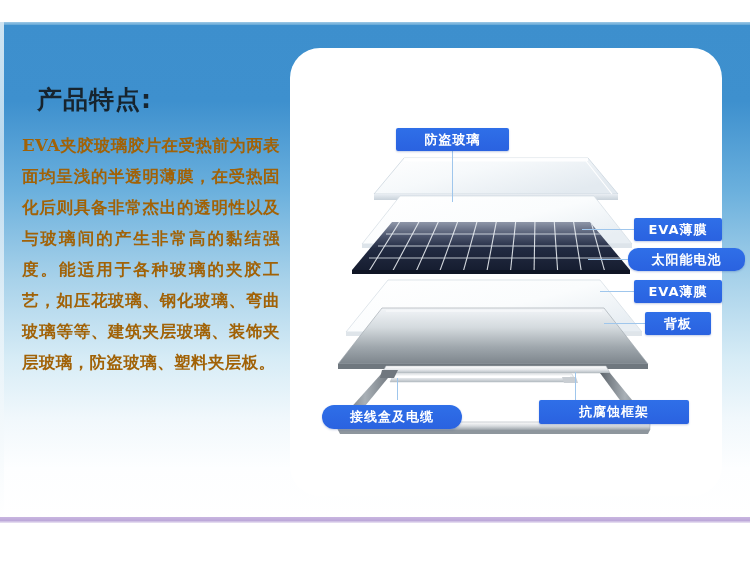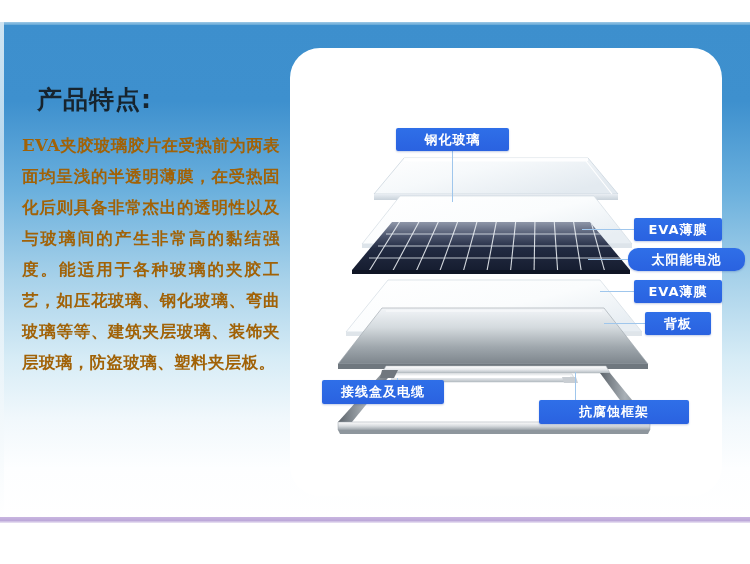--- a/index.html
+++ b/index.html
@@ -67,21 +67,21 @@
     font-size:13px;font-weight:bold;letter-spacing:1px;
     display:flex;align-items:center;justify-content:center;
     border-radius:2px;white-space:nowrap;
     box-shadow:0 1px 2px rgba(20,60,150,.25);
   }
   .lbl-glass{left:396px;top:128px;width:113px;height:23px;}
   .lbl-eva1 {left:634px;top:218px;width:88px;height:23px;}
   .lbl-cell {left:628px;top:248px;width:117px;height:23px;border-radius:10px;}
   .lbl-eva2 {left:634px;top:280px;width:88px;height:23px;}
   .lbl-back {left:645px;top:312px;width:66px;height:23px;}
-  .lbl-jbox {left:322px;top:380px;width:122px;height:24px;}
+  .lbl-jbox {left:322px;top:405px;width:140px;height:24px;border-radius:12px;}
   .lbl-frame{left:500px;top:400px;width:150px;height:24px;margin-left:39px;}
 
   .leader{position:absolute;background:#9fc6ec;}
 </style>
 </head>
 <body>
 
 <div id="stage">
 
   <div class="band"></div>
@@ -215,21 +215,21 @@
   </svg>
 
   <div class="leader" style="left:452px;top:151px;width:1px;height:51px;"></div>
   <div class="leader" style="left:582px;top:229px;width:52px;height:1px;"></div>
   <div class="leader" style="left:588px;top:259px;width:40px;height:1px;"></div>
   <div class="leader" style="left:600px;top:291px;width:34px;height:1px;"></div>
   <div class="leader" style="left:604px;top:323px;width:41px;height:1px;"></div>
   <div class="leader" style="left:397px;top:378px;width:1px;height:22px;"></div>
   <div class="leader" style="left:575px;top:372px;width:1px;height:28px;"></div>
 
-  <div class="lbl lbl-glass">钢化玻璃</div>
+  <div class="lbl lbl-glass">防盗玻璃</div>
   <div class="lbl lbl-eva1">EVA薄膜</div>
   <div class="lbl lbl-cell">太阳能电池</div>
   <div class="lbl lbl-eva2">EVA薄膜</div>
   <div class="lbl lbl-back">背板</div>
   <div class="lbl lbl-jbox">接线盒及电缆</div>
   <div class="lbl lbl-frame">抗腐蚀框架</div>
 
   <div class="lav-bar"></div>
   <div class="lav-bar-shade"></div>
 

